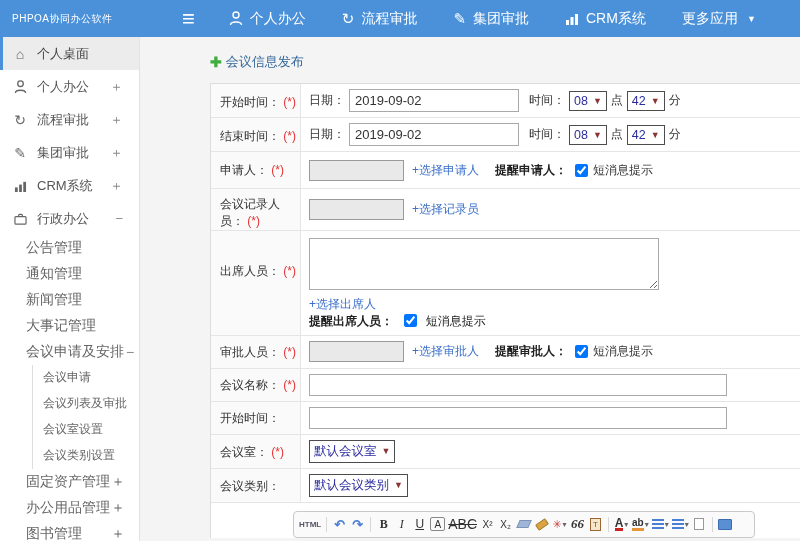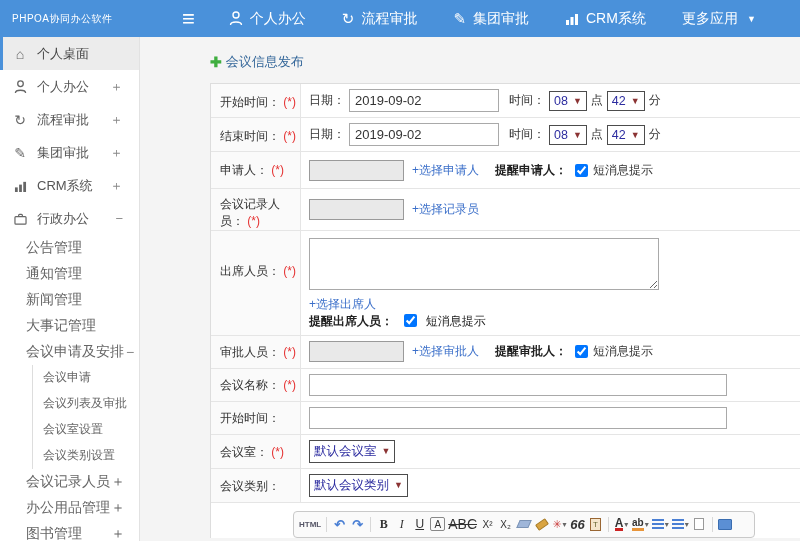--- a/index.html
+++ b/index.html
@@ -35,21 +35,21 @@
   .title-plus { color:#3fae3f; font-size:14px; font-weight:bold; }
   .title-text { color:#336699; font-size:13px; font-weight:normal; }
 
   .ftable { width:590px; border-top:1px solid #ddd; border-left:1px solid #ddd; background:#fff; font-size:12px; color:#333; }
   .frow { display:flex; border-bottom:1px solid #e5e5e5; }
   .flabel { width:90px; flex-shrink:0; background:#fafafa; border-right:1px solid #e5e5e5; padding:10px 4px 0 9px; line-height:1.4; }
   .req { color:#e53333; }
   .fvalue { flex:1; padding:5px 8px; display:flex; align-items:center; flex-wrap:nowrap; }
   .fvalue.block { display:block; padding-top:7px; }
   .inline-lbl { margin-right:4px; white-space:nowrap; }
-  .date-input { width:150px; height:23px; border:1px solid #a9a9a9; font-size:13px; padding:1px 5px; color:#333; font-family:"Liberation Sans",sans-serif; margin-right:10px; }
+  .date-input { width:170px; height:23px; border:1px solid #a9a9a9; font-size:13px; padding:1px 5px; color:#333; font-family:"Liberation Sans",sans-serif; margin-right:10px; }
   .sel { display:inline-flex; align-items:center; gap:5px; border:1px solid #4c4c4c; background:#fff; padding:2px 4px; color:#2d2da0; font-size:12.5px; cursor:pointer; }
   .sel .sc { color:#8b3333; font-size:9px; }
   .unit { margin:0 4px; }
   .ro-input { width:95px; height:21px; border:1px solid #9a9a9a; background:#e9e9e9; margin-right:8px; }
   .flink { color:#3b6fc9; text-decoration:none; font-size:12px; white-space:nowrap; }
   .remind { font-weight:bold; color:#222; margin-left:16px; white-space:nowrap; }
   .sms { margin-left:2px; white-space:nowrap; }
   input[type=checkbox] { margin:0 3px 0 8px; vertical-align:-2px; }
   .attendee-textarea { width:350px; height:52px; border:1px solid #a9a9a9; resize:both; font-family:"Liberation Sans",sans-serif; }
   .line2 { margin-top:3px; }
@@ -64,21 +64,21 @@
   .tbtn { display:inline-flex; align-items:center; justify-content:center; min-width:15px; height:18px; font-size:12px; color:#333; cursor:pointer; border-radius:2px; }
   .tsep { width:1px; height:15px; background:#d8d8d8; margin:0 2px; flex-shrink:0; }
   .b-html { font-size:8px; font-weight:bold; color:#556; }
   .b-blue { color:#4a7fd4; font-weight:bold; font-size:13px; }
   .b-bold { font-weight:bold; font-family:"Liberation Serif",serif; }
   .b-italic { font-style:italic; font-family:"Liberation Serif",serif; }
   .b-under { text-decoration:underline; }
   .b-box { border:1px solid #888; font-size:10px; padding:0 2px; height:14px; }
   .b-strike { font-size:14px; text-decoration:line-through; }
   .b-supsub { font-size:10px; }
-  .b-quote { font-family:Liberation Sans, sans-serif; font-weight:bold; font-style:italic; font-size:13px; }
+  .b-quote { font-family:Liberation Serif, serif; font-weight:bold; font-style:italic; font-size:13px; }
   .i-eraser { width:12px; height:8px; background:#9fb6d9; border:1px solid #7b93b5; transform:skewX(-24deg); }
   .i-brush { width:12px; height:7px; background:#d9a441; border:1px solid #a87a24; transform:rotate(-35deg); border-radius:1px; }
   .b-spark { color:#cc4444; font-size:11px; }
   .i-paste { width:11px; height:13px; border:1px solid #996633; background:#f5e6cc; font-size:8px; color:#663; display:inline-flex; align-items:center; justify-content:center; }
   .dd { font-size:8px; color:#666; margin-left:1px; }
   .b-fcolor { font-weight:bold; border-bottom:3px solid #cc2222; line-height:1; height:14px; }
   .b-bcolor { font-weight:bold; font-size:10px; border-bottom:3px solid #e8953a; line-height:1.2; height:14px; }
   .i-list { width:12px; height:10px; background:repeating-linear-gradient(to bottom,#4a7fd4 0 2px,transparent 2px 4px); }
   .i-page { width:10px; height:12px; border:1px solid #999; background:#fff; }
   .i-monitor { width:14px; height:11px; background:#5b8fd4; border:1px solid #3a6db0; border-radius:1px; }
@@ -208,21 +208,21 @@
         </div>
       <div class="sub-child">
           <span>会议室设置</span>
         </div>
       <div class="sub-child">
           <span>会议类别设置</span>
         </div>
     </div>
 
     <div class="side-child">
-      <span style="flex:1">会议记录人员</span>
+      <span style="flex:1">固定资产管理</span>
       <span class="s-exp" style="margin-right:14px">＋</span>
     </div>
     <div class="side-child">
       <span style="flex:1">办公用品管理</span>
       <span class="s-exp" style="margin-right:14px">＋</span>
     </div>
     <div class="side-child">
       <span style="flex:1">图书管理</span>
       <span class="s-exp" style="margin-right:14px">＋</span>
     </div>

